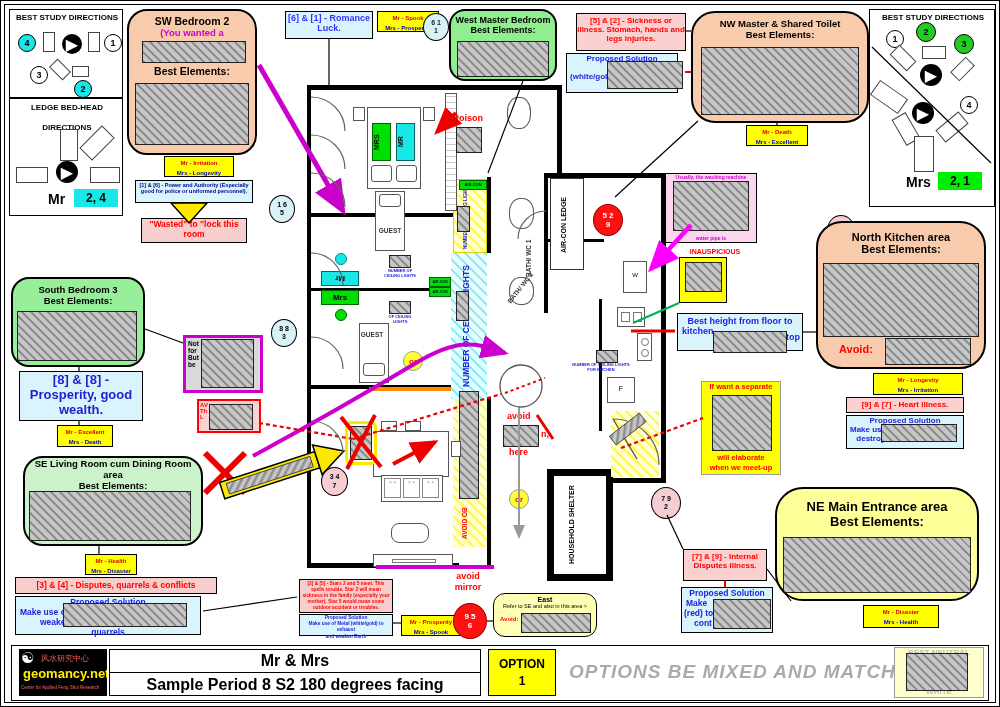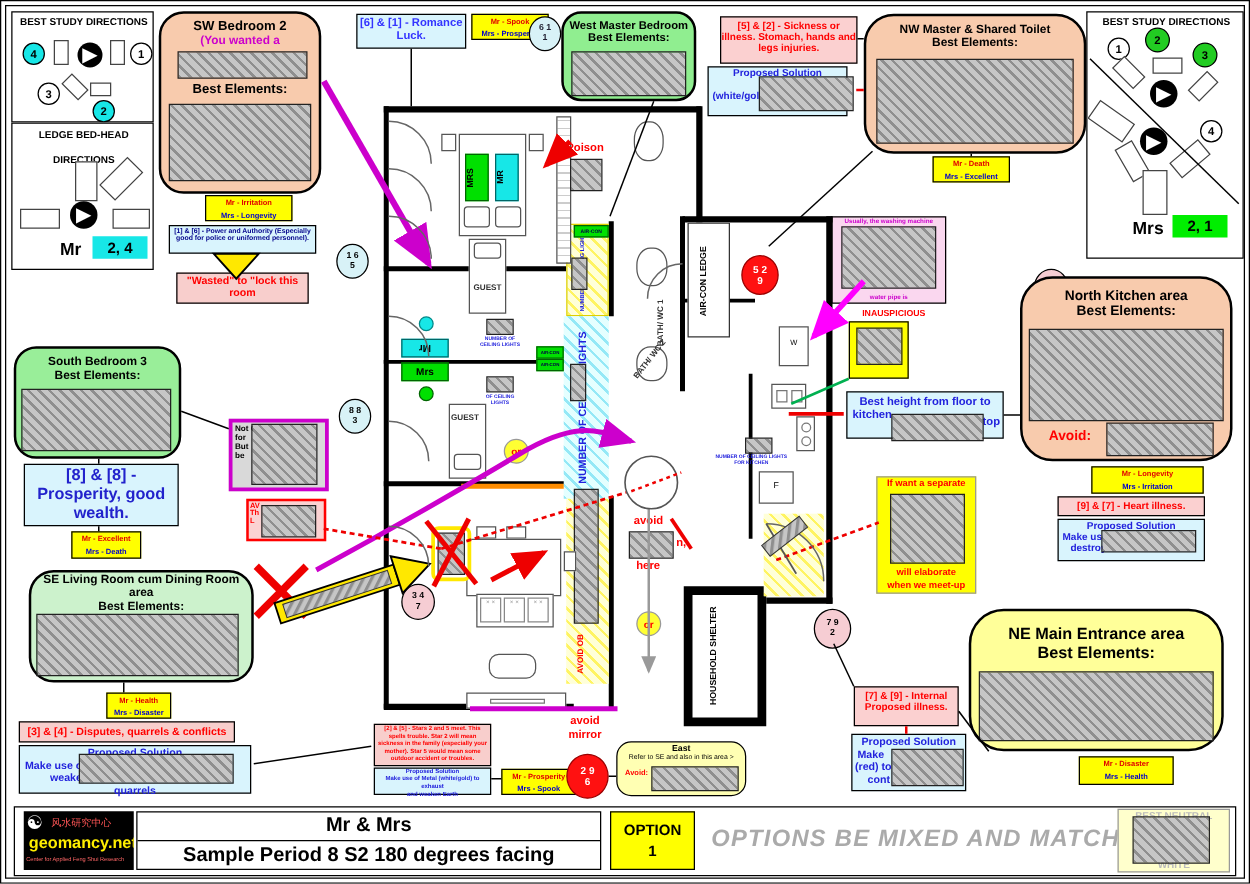--- a/index.html
+++ b/index.html
@@ -226,53 +226,53 @@
 <div class="callout" style="left:22px;top:455px;width:180px;height:90px;background:#ccf2cc;border-radius:20px">
   <div style="font-size:9.5px;margin-top:0">SE Living Room cum Dining Room</div>
   <div style="font-size:9.5px">area</div>
   <div style="font-size:9.5px">Best Elements:</div>
 </div>
 <div class="hatch" style="left:28px;top:490px;width:162px;height:50px"></div>
 <div class="chip" style="left:84px;top:553px;width:52px;height:21px">
   <span class="r">Mr - Health</span>
   <span class="bl">Mrs - Disaster</span>
 </div>
-<div class="pinkbox" style="left:14px;top:576px;width:173px;height:17px;font-size:8.5px;background:#f8cecc;line-height:15px">[3] &amp; [4] - Disputes, quarrels &amp; conflicts</div>
+<div class="pinkbox" style="left:14px;top:576px;width:202px;height:17px;font-size:8.5px;background:#f8cecc;line-height:15px">[3] &amp; [4] - Disputes, quarrels &amp; conflicts</div>
 <div class="bluebox" style="left:14px;top:595px;width:186px;height:39px;font-size:8.5px">
   <div>Proposed Solution</div>
   <div style="text-align:left;padding-left:4px">Make use of</div>
   <div style="text-align:left;padding-left:24px">weaken</div>
   <div>quarrels</div>
 </div>
 <div class="hatch" style="left:62px;top:602px;width:124px;height:24px"></div>
 
 <div class="pinkbox" style="left:298px;top:578px;width:94px;height:34px;font-size:4.8px;background:#f8cecc;padding:1px;line-height:1.25">[2] &amp; [5] - Stars 2 and 5 meet. This spells trouble. Star 2 will mean sickness in the family (especially your mother). Star 5 would mean some outdoor accident or troubles.</div>
 <div class="bluebox" style="left:298px;top:613px;width:94px;height:22px;font-size:4.8px;line-height:1.3">
   <div>Proposed Solution</div>
   <div>Make use of Metal (white/gold) to exhaust</div>
   <div>and weaken Earth</div>
 </div>
 <div class="chip" style="left:400px;top:614px;width:60px;height:21px">
   <span class="r">Mr - Prosperity</span>
   <span class="bl">Mrs - Spook</span>
 </div>
 <div class="star" style="left:452px;top:602px;width:34px;height:36px;background:#ff1111;color:#fff;font-size:8px;border:1px solid #900">
-  <span>2 9</span>
+  <span>9 5</span>
   <span>6</span>
 </div>
 <div class="abs" style="left:492px;top:592px;width:104px;height:44px;background:#ffffb3;border:1.5px solid #000;border-radius:12px;text-align:center">
   <div class="b" style="font-size:7px;margin-top:2px">East</div>
   <div style="font-size:5.5px">Refer to SE and also in this area &gt;</div>
   <div class="b abs" style="left:6px;top:22px;font-size:6px;color:#f00">Avoid:</div>
 </div>
 <div class="hatch" style="left:520px;top:612px;width:70px;height:20px"></div>
 
 <div class="pinkbox" style="left:682px;top:548px;width:84px;height:32px;font-size:8px;padding-top:2px">
   <div>[7] &amp; [9] - Internal</div>
-  <div>Proposed illness.</div>
+  <div>Disputes illness.</div>
 </div>
 <div class="bluebox" style="left:680px;top:586px;width:92px;height:46px;font-size:8.5px">
   <div>Proposed Solution</div>
   <div style="text-align:left;padding-left:4px">Make</div>
   <div style="text-align:left;padding-left:2px">(red) to</div>
   <div style="text-align:left;padding-left:12px">cont</div>
 </div>
 <div class="hatch" style="left:712px;top:598px;width:58px;height:30px"></div>
 
 <div class="wall" style="left:306px;top:84px;width:254px;height:5px"></div>

